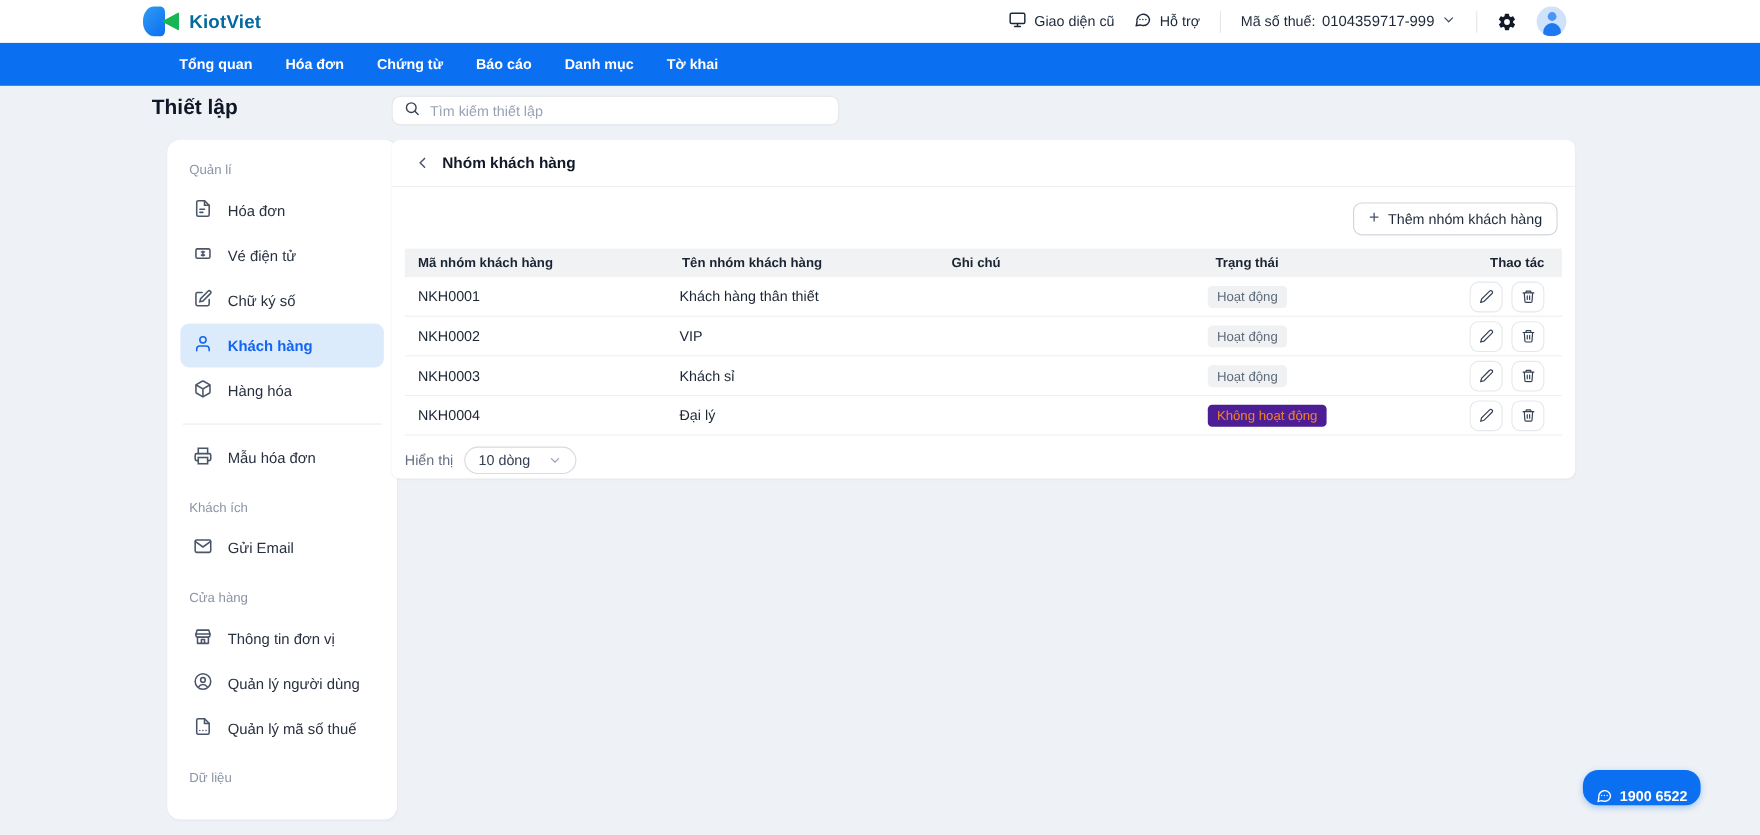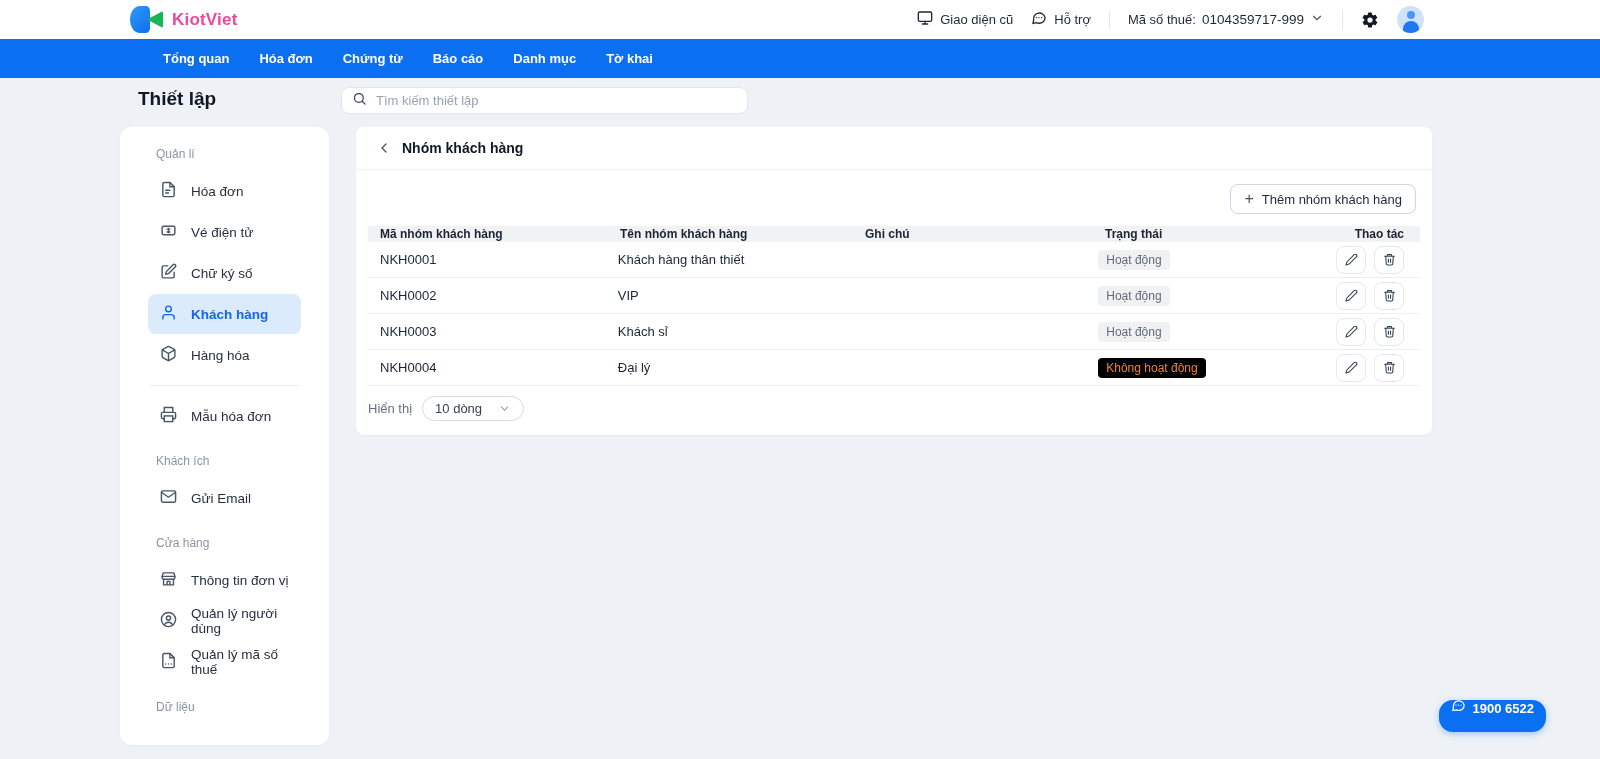--- a/index.html
+++ b/index.html
@@ -6,82 +6,82 @@
   html,body { width:1600px; height:759px; }
   body { font-family:"Liberation Sans","DejaVu Sans",sans-serif; background:#eef1f5; color:#18212f; overflow:hidden; }
   .app { position:relative; width:1600px; height:759px; }
 
   
   .topbar { height:39px; background:#fff; display:flex; align-items:center; padding:0 176px 0 130px; }
   .logo { display:flex; align-items:center; gap:8px; }
   .logo-mark { position:relative; width:34px; height:27px; }
   .logo-blue { position:absolute; left:0; top:0; width:20px; height:27px; background:linear-gradient(135deg,#2f9bf4,#0b6ff2); border-radius:10px 4px 4px 10px / 13px 5px 5px 13px; }
   .logo-green { position:absolute; left:17px; top:5px; width:16px; height:17px; background:#17b553; clip-path:polygon(100% 0,100% 100%,0 50%); border-radius:2px; }
-  .logo-text { font-size:17px; font-weight:bold; color:#ec4899; letter-spacing:.2px; }
+  .logo-text { font-size:17px; font-weight:bold; color:#0369a1; letter-spacing:.2px; }
   .topbar-right { margin-left:auto; display:flex; align-items:center; gap:18px; }
   .top-link { display:flex; align-items:center; gap:7px; font-size:13px; color:#1d2939; cursor:pointer; }
   .vsep { width:1px; height:20px; background:#e4e7ec; }
   .tax { display:flex; align-items:center; gap:6px; font-size:13px; color:#1d2939; }
   .tax .val { font-size:13.5px;text-align:center; }
   .icon-btn { display:flex; align-items:center; justify-content:center; cursor:pointer; }
   .avatar { width:27px; height:27px; border-radius:50%; background:#cfe2fb; position:relative; overflow:hidden; cursor:pointer; }
   .avatar .head { position:absolute; left:50%; top:5px; transform:translateX(-50%); width:8px; height:8px; border-radius:50%; background:#4d94f8; }
   .avatar .bodyy { position:absolute; left:50%; top:15px; transform:translateX(-50%); width:16px; height:12px; border-radius:8px 8px 2px 2px; background:#1e78f0; }
 
   
   .navbar { height:39px; background:#0b6ff2; display:flex; align-items:flex-end; padding-left:152px; gap:8px; }
   .nav-item { color:#fff; font-size:13px; font-weight:bold; padding:0 11px; cursor:pointer; line-height:39px; }
 
   
   .page-title { position:absolute; left:138px; top:88px; font-size:19px; font-weight:bold; color:#101828; }
-  .search-wrap { position:absolute; left:341px; top:87px; width:407px; height:27px; background:#fff; border:1px solid #e3e6ea; border-radius:8px; display:flex; align-items:center; padding:0 10px; gap:9px; }
+  .search-wrap { position:absolute; left:356px; top:87px; width:407px; height:27px; background:#fff; border:1px solid #e3e6ea; border-radius:8px; display:flex; align-items:center; padding:0 10px; gap:9px; }
   .search-wrap input { border:0; outline:0; flex:1; font-size:13px; font-family:inherit; color:#344054; background:transparent; }
   .search-wrap input::placeholder { color:#98a2b3; }
 
   
-  .sidebar { position:absolute; left:120px; top:127px; width:209px; height:618px; background:#fff; border-radius:12px; box-shadow:0 1px 2px rgba(16,24,40,.04); padding:14px 28px; overflow:hidden; }
+  .sidebar { position:absolute; left:152px; top:127px; width:209px; height:618px; background:#fff; border-radius:12px; box-shadow:0 1px 2px rgba(16,24,40,.04); padding:14px 12px; overflow:hidden; }
   .group-label { font-size:12px; color:#8a94a6; margin:18px 8px 10px; }
   .group-label.first { margin-top:6px; }
   .side-item { display:flex; align-items:center; gap:14px; height:40px; padding:0 12px; border-radius:8px; font-size:13.5px; color:#27303f; cursor:pointer; margin-bottom:1px; }
   .side-item svg { flex:0 0 auto; stroke:#4a5568; }
   .side-item.selected { background:#dcebfc; color:#1465f0; font-weight:bold; }
   .side-item.selected svg { stroke:#1465f0; }
   .side-divider { height:1px; background:#e9ecf0; margin:10px 2px; }
 
   
   .main-card { position:absolute; left:356px; top:127px; width:1076px; height:308px; background:#fff; border-radius:8px; box-shadow:0 1px 2px rgba(16,24,40,.04); }
   .card-head { height:43px; display:flex; align-items:center; gap:10px; padding:0 20px; border-bottom:1px solid #eef0f3; }
   .card-head .back { display:flex; align-items:center; cursor:pointer; }
   .card-title { font-size:14px; font-weight:bold; color:#101828; }
   .toolbar { display:flex; justify-content:flex-end; padding:14px 16px 12px; }
   .add-btn { display:flex; align-items:center; gap:8px; height:30px; padding:0 13px; background:#fff; border:1px solid #d0d5dd; border-radius:8px; font-size:13px; font-family:inherit; color:#1d2939; cursor:pointer; }
   .add-btn .plus { font-size:16px; color:#475467; line-height:1; }
 
   .table { margin:0 12px; }
   .trow { display:flex; align-items:center; }
-  .thead { height:16px; background:#f1f2f4; font-size:12px; font-weight:bold; color:#1a2433; }
+  .thead { height:26px; background:#f1f2f4; font-size:12px; font-weight:bold; color:#1a2433; }
   .tbody-row { height:36px; font-size:13px; color:#1b2534; border-bottom:1px solid #edeff2; }
   .cell { padding:0 12px; }
   .col-code { width:240px; }
   .col-name { width:245px; }
   .col-note { width:240px; }
   .col-status { width:240px; }
   .col-actions { flex:1; display:flex; justify-content:flex-end; padding-right:16px; }
   .thead .col-actions { font-size:12px; }
   .badge { display:inline-block; padding:3px 8px; border-radius:4px; font-size:12px; }
   .badge.active { background:#f0f1f3; color:#5f6b7b; }
-  .badge.inactive { background:#000000; color:#f58220; }
+  .badge.inactive { background:#4c1d95; color:#f58220; }
   .act-btn { width:30px; height:28px; display:flex; align-items:center; justify-content:center; background:#fff; border:1px solid #e5e8ec; border-radius:8px; cursor:pointer; }
   .act-btn + .act-btn { margin-left:8px; }
   .table-footer { display:flex; align-items:center; gap:10px; padding:10px 12px; }
   .tf-label { font-size:13px; color:#667085; }
   .page-size { display:flex; align-items:center; gap:16px; border:1px solid #d6dae1; border-radius:15px; padding:4px 12px; font-size:13px; color:#344054; background:#fff; cursor:pointer; }
 
   
-  .chat-pill { position:absolute; right:54px; bottom:27px; height:28px; display:flex; align-items:flex-end; gap:7px; padding:16px 12px; background:#0b6ff2; border-radius:14px; color:#fff; font-size:13px; font-weight:bold; cursor:pointer; box-shadow:0 2px 6px rgba(11,111,242,.35); }
+  .chat-pill { position:absolute; right:54px; bottom:27px; height:28px; display:flex; align-items:flex-start; gap:7px; padding:16px 12px; background:#0b6ff2; border-radius:14px; color:#fff; font-size:13px; font-weight:bold; cursor:pointer; box-shadow:0 2px 6px rgba(11,111,242,.35); }
 </style>
 </head>
 <body>
 
 <div class="app">
 
   <div class="topbar">
     <div class="logo">
       <span class="logo-mark">
         <span class="logo-blue"></span>

